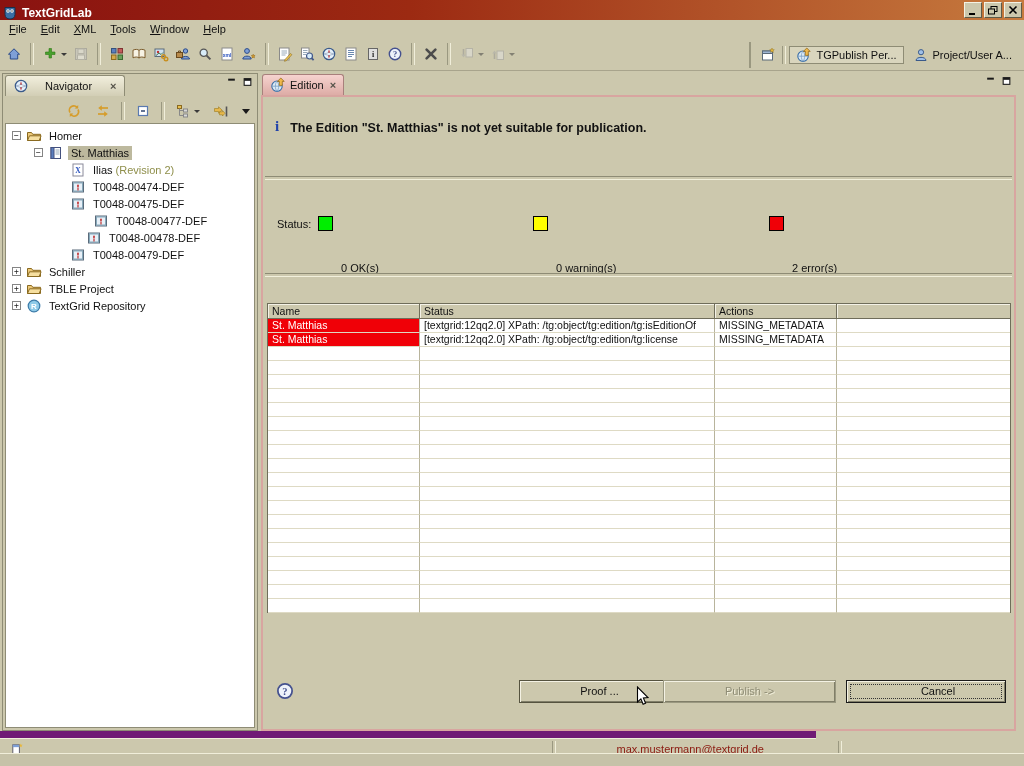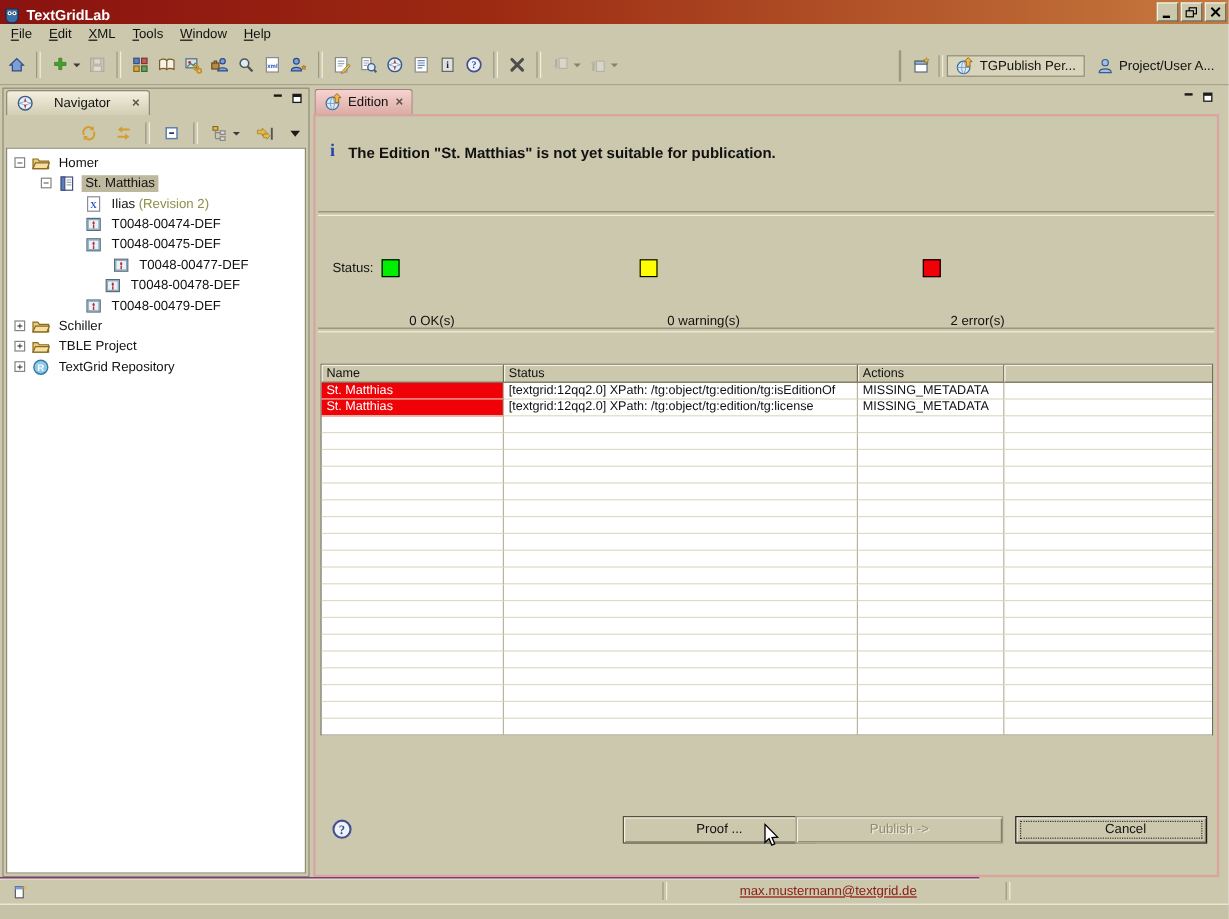--- a/index.html
+++ b/index.html
@@ -90,21 +90,21 @@
 
   
   .dlg-btn{position:absolute;top:583px;height:23px;background:#ccc8ad;text-align:center;line-height:21px;
     border:1px solid #55533f;box-shadow:inset 1px 1px 0 #f4f2e4,inset -1px -1px 0 #807e68;box-sizing:border-box;}
   .dlg-btn.disabled{color:#8e8c75;text-shadow:1px 1px 0 #f0eeda;border-color:#9a9880;}
   .dlg-btn.default{border:1.5px solid #1a1a1a;outline:1px dotted #333;outline-offset:-5px;}
   .help-btn{position:absolute;left:12px;top:584px;width:20px;height:20px;}
 
   
   .statusbar{position:absolute;left:0;top:731px;width:816px;height:22px;
-    border-top:1px solid #701a75;box-shadow:inset 0 1px 0 #f0eeda;}
+    border-top:7px solid #701a75;box-shadow:inset 0 1px 0 #f0eeda;}
   .sb-icon{position:absolute;left:10px;top:4px;}
   .sb-sep{position:absolute;top:3px;width:2px;height:15px;border-left:1px solid #9a9880;border-right:1px solid #f0eeda;}
   .sb-user{position:absolute;right:52px;top:5px;color:#8b1a10;text-decoration:underline;}
   .bottomstrip{position:absolute;left:0;top:753px;width:1024px;height:13px;
     border-top:1px solid #f0eeda;background:#c6c2a8;}
   .cursor{position:absolute;left:636px;top:686px;z-index:99;}
 </style>
 </head>
 <body>
 

